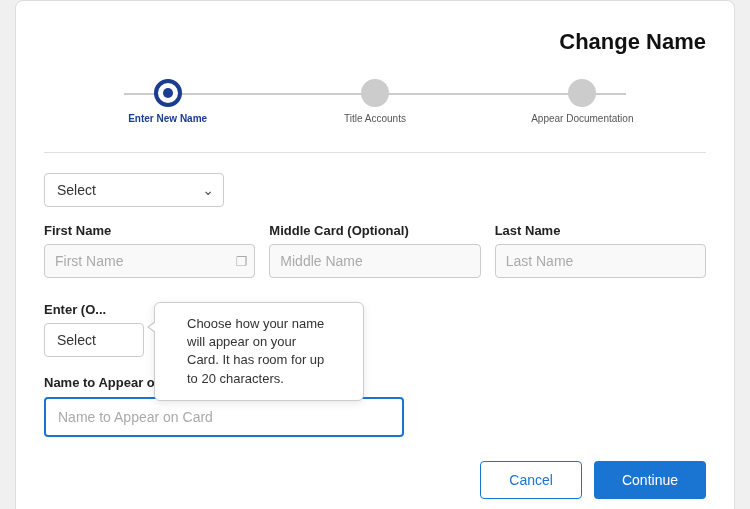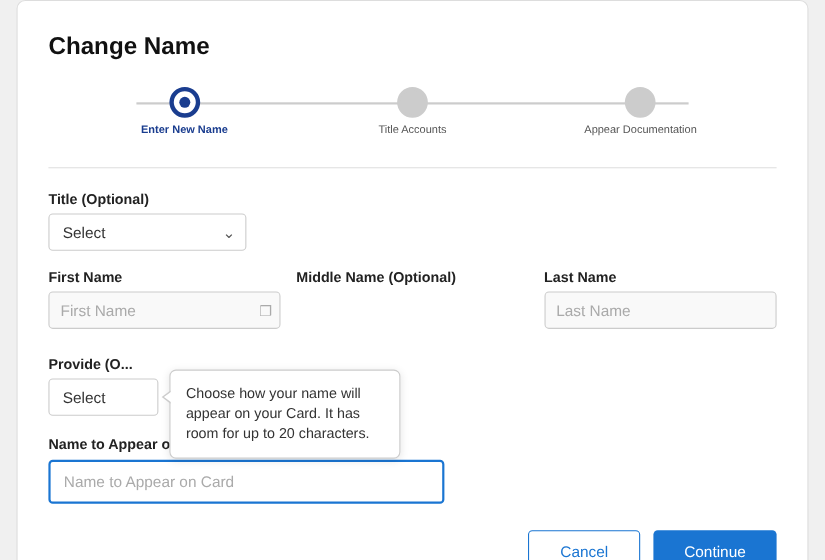--- a/index.html
+++ b/index.html
@@ -16,20 +16,21 @@
       border-radius: 8px;
       border: 1px solid #ddd;
       width: 720px;
       padding: 28px 28px 24px 28px;
     }
     .page-title {
       font-size: 22px;
       font-weight: 600;
       color: #111;
       margin-bottom: 24px;
+      text-align: right;
     }
     
     .stepper {
       display: flex;
       align-items: flex-start;
       justify-content: space-between;
       margin-bottom: 28px;
       position: relative;
       padding: 0 20px;
     }
@@ -179,25 +180,25 @@
       border: 1px solid #ccc;
       border-radius: 4px;
       background: #fff;
       color: #333;
       cursor: pointer;
     }
     
     .tooltip {
       position: absolute;
       left: 110px;
-      top: 13px;
+      top: 0px;
       background: #fff;
       border: 1px solid #ccc;
       border-radius: 6px;
-      padding: 12px 14px;
+      padding: 12px 32px;
       width: 210px;
       font-size: 13px;
       color: #333;
       box-shadow: 0 2px 8px rgba(0,0,0,0.1);
       z-index: 10;
       line-height: 1.4;
     }
     .tooltip::before {
       content: '';
       position: absolute;
@@ -302,21 +303,20 @@
     </div>
     <div class="step">
       <div class="step-circle"></div>
       <span class="step-label">Appear Documentation</span>
     </div>
   </div>
 
   <hr class="divider">
 
   <div class="form-section">
-    <label class="field-label">Title (Optional)</label>
     <div class="select-wrapper">
       <select>
         <option value="">Select</option>
         <option>Mr.</option>
         <option>Mrs.</option>
         <option>Ms.</option>
         <option>Dr.</option>
       </select>
       <span class="select-arrow">⌄</span>
     </div>
@@ -324,33 +324,36 @@
 
   <div class="name-row">
     <div class="name-field">
       <label class="field-label">First Name</label>
       <div class="name-input-wrapper">
         <input type="text" placeholder="First Name" style="">
         <span class="name-input-icon">❐</span>
       </div>
     </div>
     <div class="name-field">
-      <label class="field-label">Middle Name (Optional)</label>
+      <label class="field-label">Middle Card (Optional)</label>
+      <div class="name-input-wrapper">
+        <input type="text" placeholder="Middle Name" style="">
+      </div>
     </div>
     <div class="name-field">
       <label class="field-label">Last Name</label>
       <div class="name-input-wrapper">
         <input type="text" placeholder="Last Name" style="">
       </div>
     </div>
   </div>
 
   <div class="suffix-row">
     <div class="suffix-section">
-      <label class="field-label">Provide (O...</label>
+      <label class="field-label">Enter (O...</label>
       <div class="suffix-select-wrapper">
         <select>
           <option value="">Select</option>
           <option>Jr.</option>
           <option>Sr.</option>
           <option>II</option>
           <option>III</option>
         </select>
       </div>
     </div>

